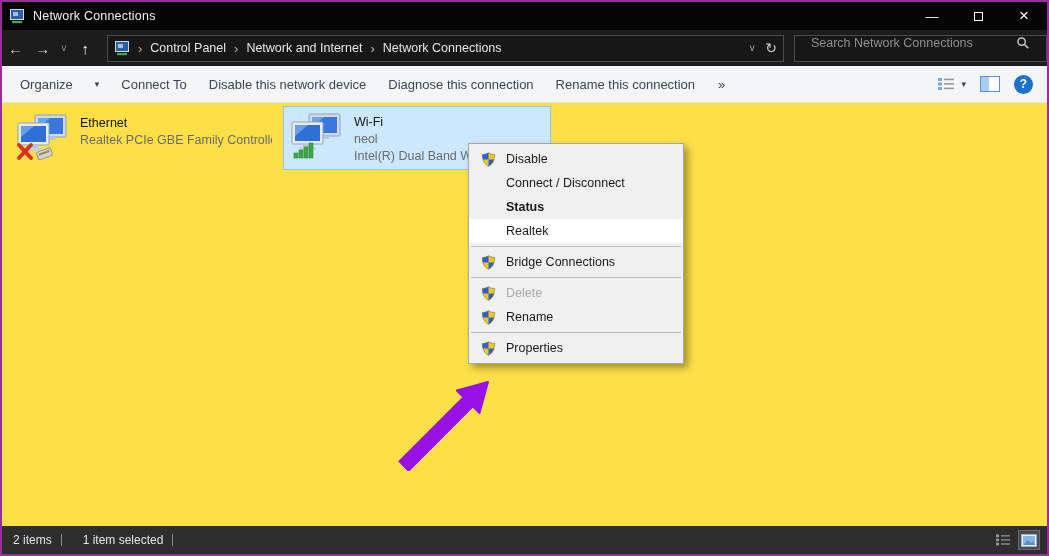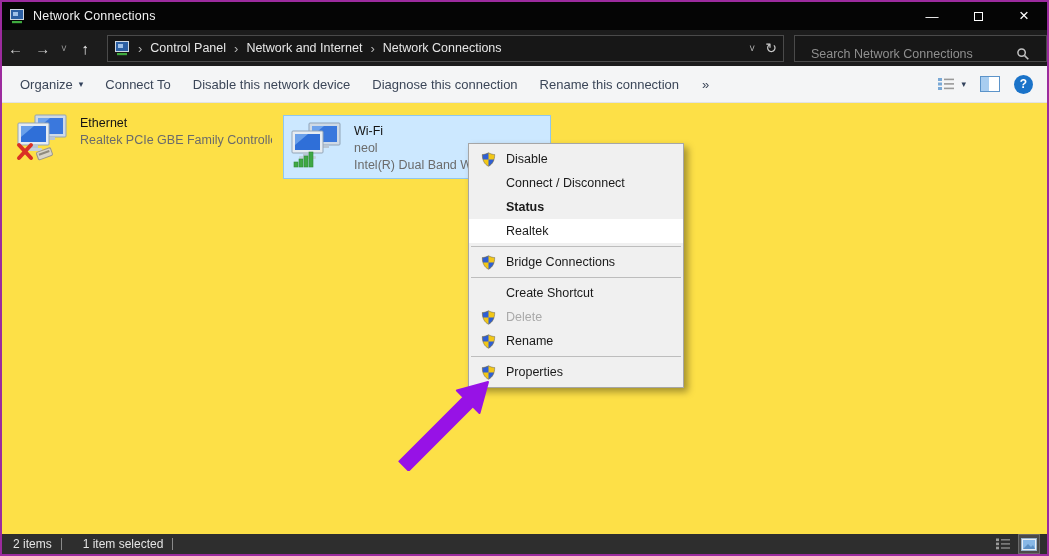--- a/index.html
+++ b/index.html
@@ -20,59 +20,59 @@
   .addressbar{position:absolute;left:2px;top:30px;right:2px;height:36px;background:#1c1c1c;display:flex;align-items:center;color:#d8d8d8}
   .nav-btn{width:28px;height:28px;display:flex;align-items:center;justify-content:center;font-size:15px;color:#cfcfcf}
   .nav-btn.small{width:16px;font-size:10px;color:#9a9a9a}
   .nav-btn.up{color:#eee}
   .addr-field{height:27px;width:698px;margin-left:8px;background:#171717;border:1px solid #4a4a4a;display:flex;align-items:center;padding:0 6px;color:#e6e6e6;font-size:12.5px}
   .addr-field .crumb-sep{color:#b5b5b5;margin:0 8px;font-size:13px}
   .addr-field .crumb{white-space:nowrap}
   .addr-right{margin-left:auto;display:flex;align-items:center;gap:10px;color:#c9c9c9}
   .addr-right .chev{font-size:10px;color:#b5b5b5}
   .addr-right .refresh{font-size:14px}
-  .search-field{height:27px;width:260px;margin-left:10px;background:#171717;border:1px solid #4a4a4a;display:flex;align-items:flex-end;padding:0 16px}
+  .search-field{height:27px;width:260px;margin-left:10px;background:#171717;border:1px solid #4a4a4a;display:flex;align-items:flex-start;padding:0 16px}
   .search-field input{flex:1;background:transparent;border:none;outline:none;color:#c9c9c9;font-size:12.5px;font-family:"Liberation Sans",sans-serif}
   .search-field input::placeholder{color:#8f8f8f}
 
   
   .toolbar{position:absolute;left:2px;top:66px;right:2px;height:37px;background:#f4f5f6;border-bottom:1px solid #e2e3e4;display:flex;align-items:center;color:#3b4658;font-size:13px}
-  .tb-item{padding:0 11px;height:100%;display:flex;align-items:center;gap:6px;white-space:nowrap}
+  .tb-item{padding:0 11px;height:100%;display:flex;align-items:center;gap:22px;white-space:nowrap}
   .tb-item:first-child{margin-left:7px}
   .tb-caret{font-size:9px;color:#32425c}
   .tb-overflow{padding:0 12px;font-size:13px;color:#3b4658}
   .tb-right{margin-left:auto;display:flex;align-items:center;gap:14px;margin-right:14px}
   .tb-viewgroup{display:flex;align-items:center;gap:6px}
   .help-btn{width:19px;height:19px;border-radius:50%;background:#1a73c9;color:#fff;font-size:12px;font-weight:bold;display:flex;align-items:center;justify-content:center}
 
   
   .content{position:absolute;left:2px;top:103px;right:2px;bottom:22px;background:#fde047}
   .conn-tile{position:absolute;display:flex;width:268px;height:64px;padding:4px 6px}
   .conn-tile.ethernet{left:8px;top:5px}
-  .conn-tile.wifi{left:281px;top:12px;background:#cce8ff;border:1px solid #8fc7ee}
+  .conn-tile.wifi{left:281px;top:3px;background:#cce8ff;border:1px solid #8fc7ee}
   .conn-icon{width:58px;flex:0 0 58px;display:flex;align-items:flex-start;padding-top:2px}
   .conn-text{padding-left:6px;padding-top:3px;overflow:hidden}
   .conn-name{font-size:12.5px;color:#141414;line-height:17px;white-space:nowrap}
   .conn-line{font-size:12.5px;color:#6b6b6b;line-height:17px;white-space:nowrap}
 
   
   .ctx-menu{position:absolute;left:468px;top:143px;width:216px;background:#f0f0f0;border:1px solid #a6a6a6;box-shadow:4px 4px 7px rgba(0,0,0,.35);padding:3px 0;z-index:10;font-size:12.5px;color:#1a1a1a}
   .mi{height:24px;display:flex;align-items:center;padding-left:12px}
   .mi .mi-ic{width:15px;height:15px;flex:0 0 15px;margin-right:10px;display:flex;align-items:center}
   .mi .mi-label{white-space:nowrap}
   .mi.bold .mi-label{font-weight:bold}
   .mi.hover{background:#ffffff}
   .mi.disabled .mi-label{color:#a9a9a9}
   .menu-sep{height:1px;background:#bdbdbd;margin:3px 2px}
 
   
   .big-arrow{position:absolute;left:396px;top:376px;z-index:20}
 
   
-  .statusbar{position:absolute;left:2px;right:2px;bottom:2px;height:20px;background:#2e2e2e;display:flex;align-items:center;color:#e4e4e4;font-size:12px}
+  .statusbar{position:absolute;left:2px;right:2px;bottom:2px;height:28px;background:#2e2e2e;display:flex;align-items:center;color:#e4e4e4;font-size:12px}
   .statusbar .sb-text{margin-left:11px;white-space:nowrap}
   .sb-div{width:1px;height:12px;background:#8a8a8a;margin:0 9px}
   .sb-right{margin-left:auto;display:flex;align-items:center;gap:6px;margin-right:8px}
   .sb-viewbtn{width:20px;height:18px;display:flex;align-items:center;justify-content:center}
   .sb-viewbtn.active{background:#4a4a4a;outline:1px solid #6a6a6a}
 </style>
 </head>
 <body>
 
 <svg width="0" height="0" style="position:absolute" aria-hidden="true">
@@ -280,24 +280,20 @@
   <div class="menu-sep"></div>
   <div class="mi">
     <span class="mi-ic">
         <svg width="15" height="15" viewBox="0 0 16 16">
           <use href="#uac-shield"></use>
         </svg>
       </span>
     <span class="mi-label">Bridge Connections</span>
   </div>
   <div class="menu-sep"></div>
-  <div class="mi">
-    <span class="mi-ic"></span>
-    <span class="mi-label">Create Shortcut</span>
-  </div>
   <div class="mi disabled">
     <span class="mi-ic">
         <svg width="15" height="15" viewBox="0 0 16 16">
           <use href="#uac-shield"></use>
         </svg>
       </span>
     <span class="mi-label">Delete</span>
   </div>
   <div class="mi">
     <span class="mi-ic">

